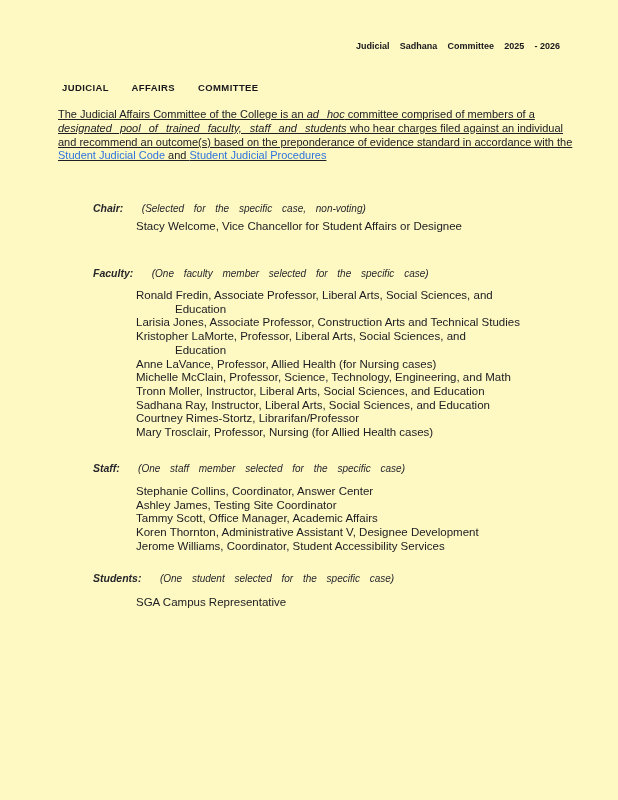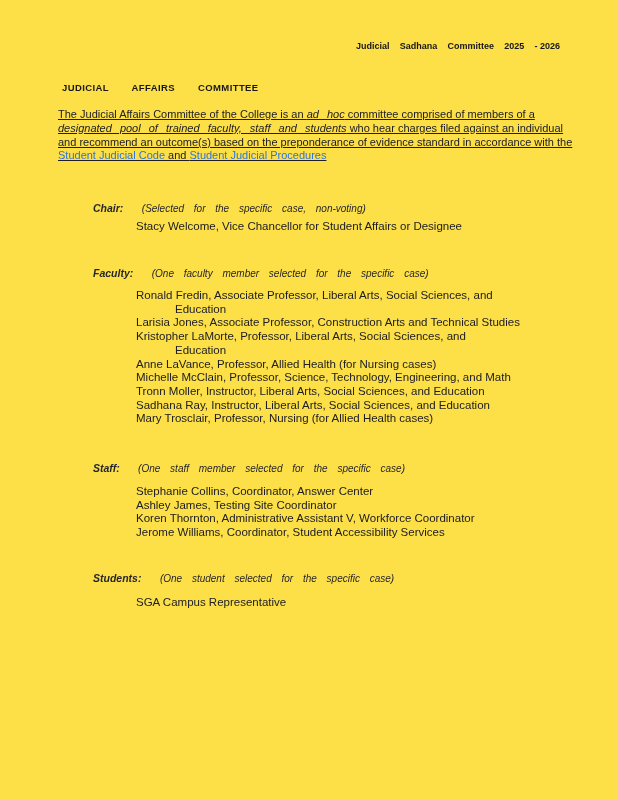--- a/index.html
+++ b/index.html
@@ -1,20 +1,20 @@
 <!DOCTYPE html>
 <html><head>
 <meta charset="utf-8">
 <style>
   html, body { margin: 0; padding: 0; background: #fff; }
   .page {
     position: relative;
     width: 618px;
     height: 800px;
-    background: #fde047;
+    background: #fef9c3;
     font-family: "Liberation Sans", "DejaVu Sans", sans-serif;
     color: #202024;
     overflow: hidden;
   }
   
   .doc-header {
     position: absolute;
     top: 41px; left: 356px; width: 204px;
     display: flex; justify-content: space-between;
     font-size: 9px; font-weight: bold; color: #17171c;
@@ -97,31 +97,33 @@
   <div class="member-list pos-faculty-list">
     <div class="member-line">Ronald Fredin, Associate Professor, Liberal Arts, Social Sciences, and</div>
     <div class="member-line cont">Education</div>
     <div class="member-line">Larisia Jones, Associate Professor, Construction Arts and Technical Studies</div>
     <div class="member-line">Kristopher LaMorte, Professor, Liberal Arts, Social Sciences, and</div>
     <div class="member-line cont">Education</div>
     <div class="member-line">Anne LaVance, Professor, Allied Health (for Nursing cases)</div>
     <div class="member-line">Michelle McClain, Professor, Science, Technology, Engineering, and Math</div>
     <div class="member-line">Tronn Moller, Instructor, Liberal Arts, Social Sciences, and Education</div>
     <div class="member-line">Sadhana Ray, Instructor, Liberal Arts, Social Sciences, and Education</div>
+    <div class="member-line">Courtney Rimes-Stortz, Librarifan/Professor</div>
     <div class="member-line">Mary Trosclair, Professor, Nursing (for Allied Health cases)</div>
   </div>
 
   <div class="sec-label-row pos-staff-label">
     <span class="sec-label">Staff:</span>
     <span class="sec-note">(One staff member selected for the specific case)</span>
   </div>
   <div class="member-list pos-staff-list">
     <div class="member-line">Stephanie Collins, Coordinator, Answer Center</div>
     <div class="member-line">Ashley James, Testing Site Coordinator</div>
-    <div class="member-line">Koren Thornton, Administrative Assistant V, Workforce Coordinator</div>
+    <div class="member-line">Tammy Scott, Office Manager, Academic Affairs</div>
+    <div class="member-line">Koren Thornton, Administrative Assistant V, Designee Development</div>
     <div class="member-line">Jerome Williams, Coordinator, Student Accessibility Services</div>
   </div>
 
   <div class="sec-label-row pos-students-label">
     <span class="sec-label">Students:</span>
     <span class="sec-note">(One student selected for the specific case)</span>
   </div>
   <div class="member-list pos-students-list">
     <div class="member-line">SGA Campus Representative</div>
   </div>

